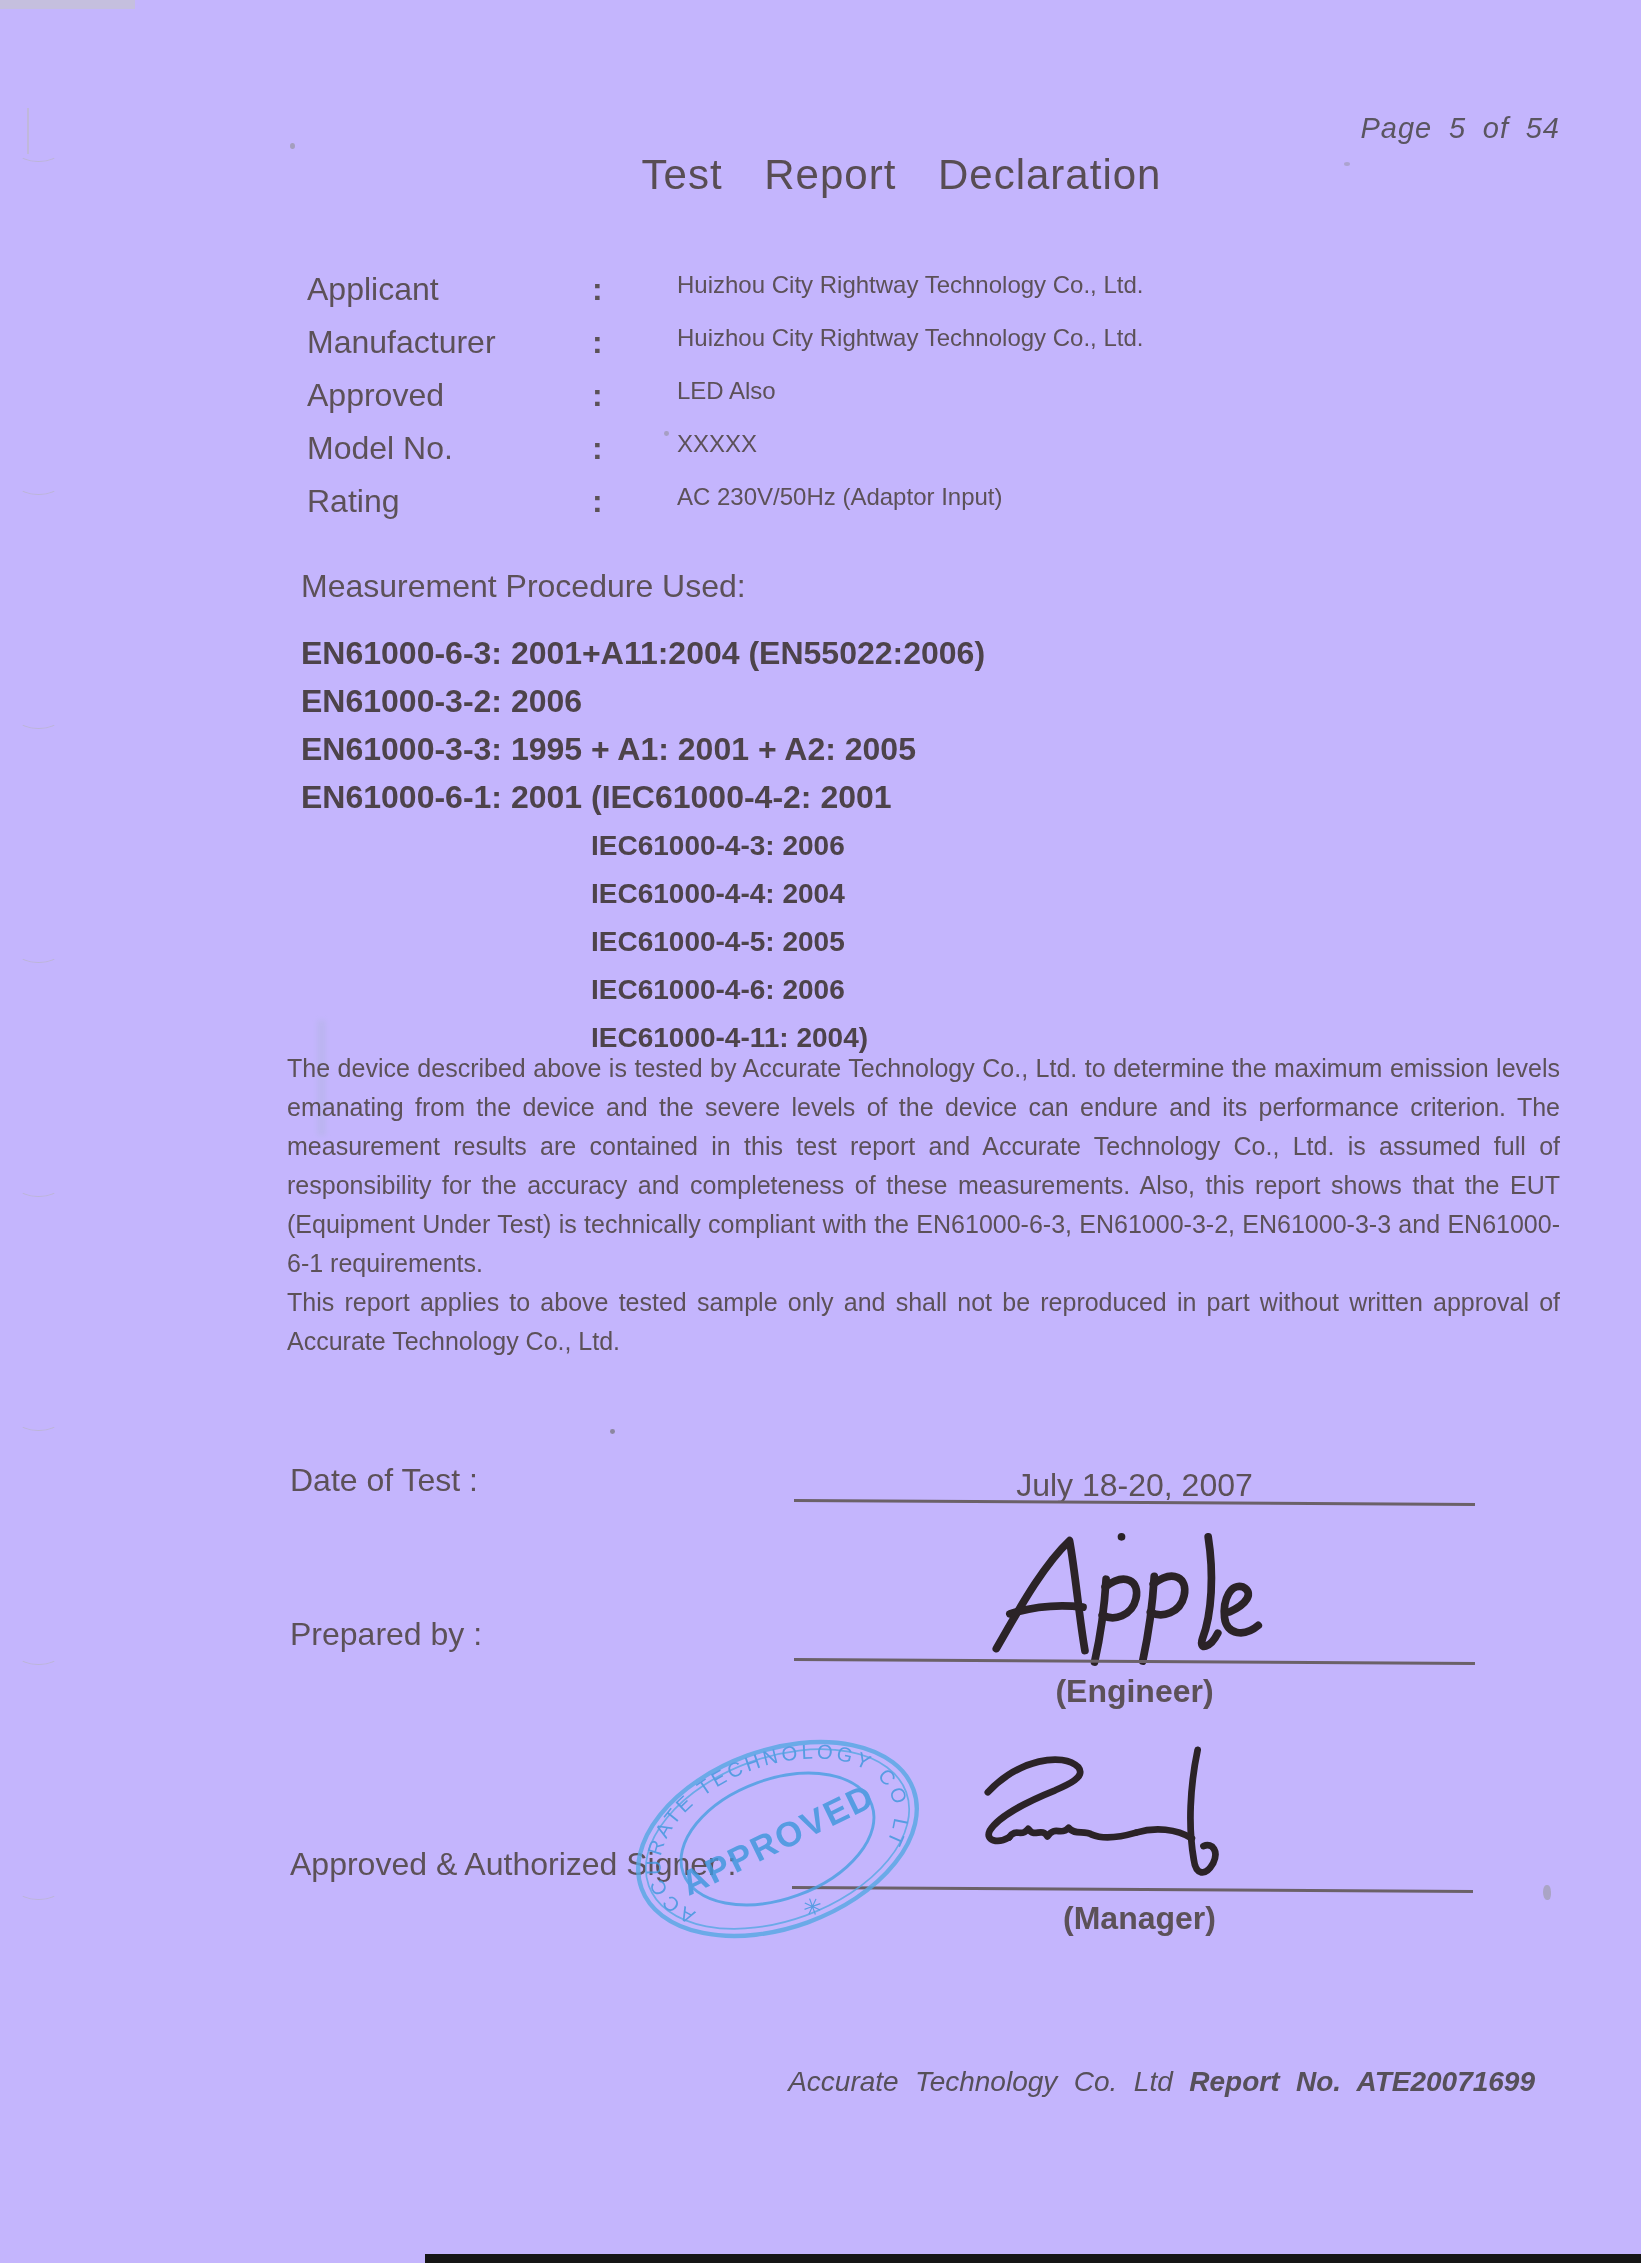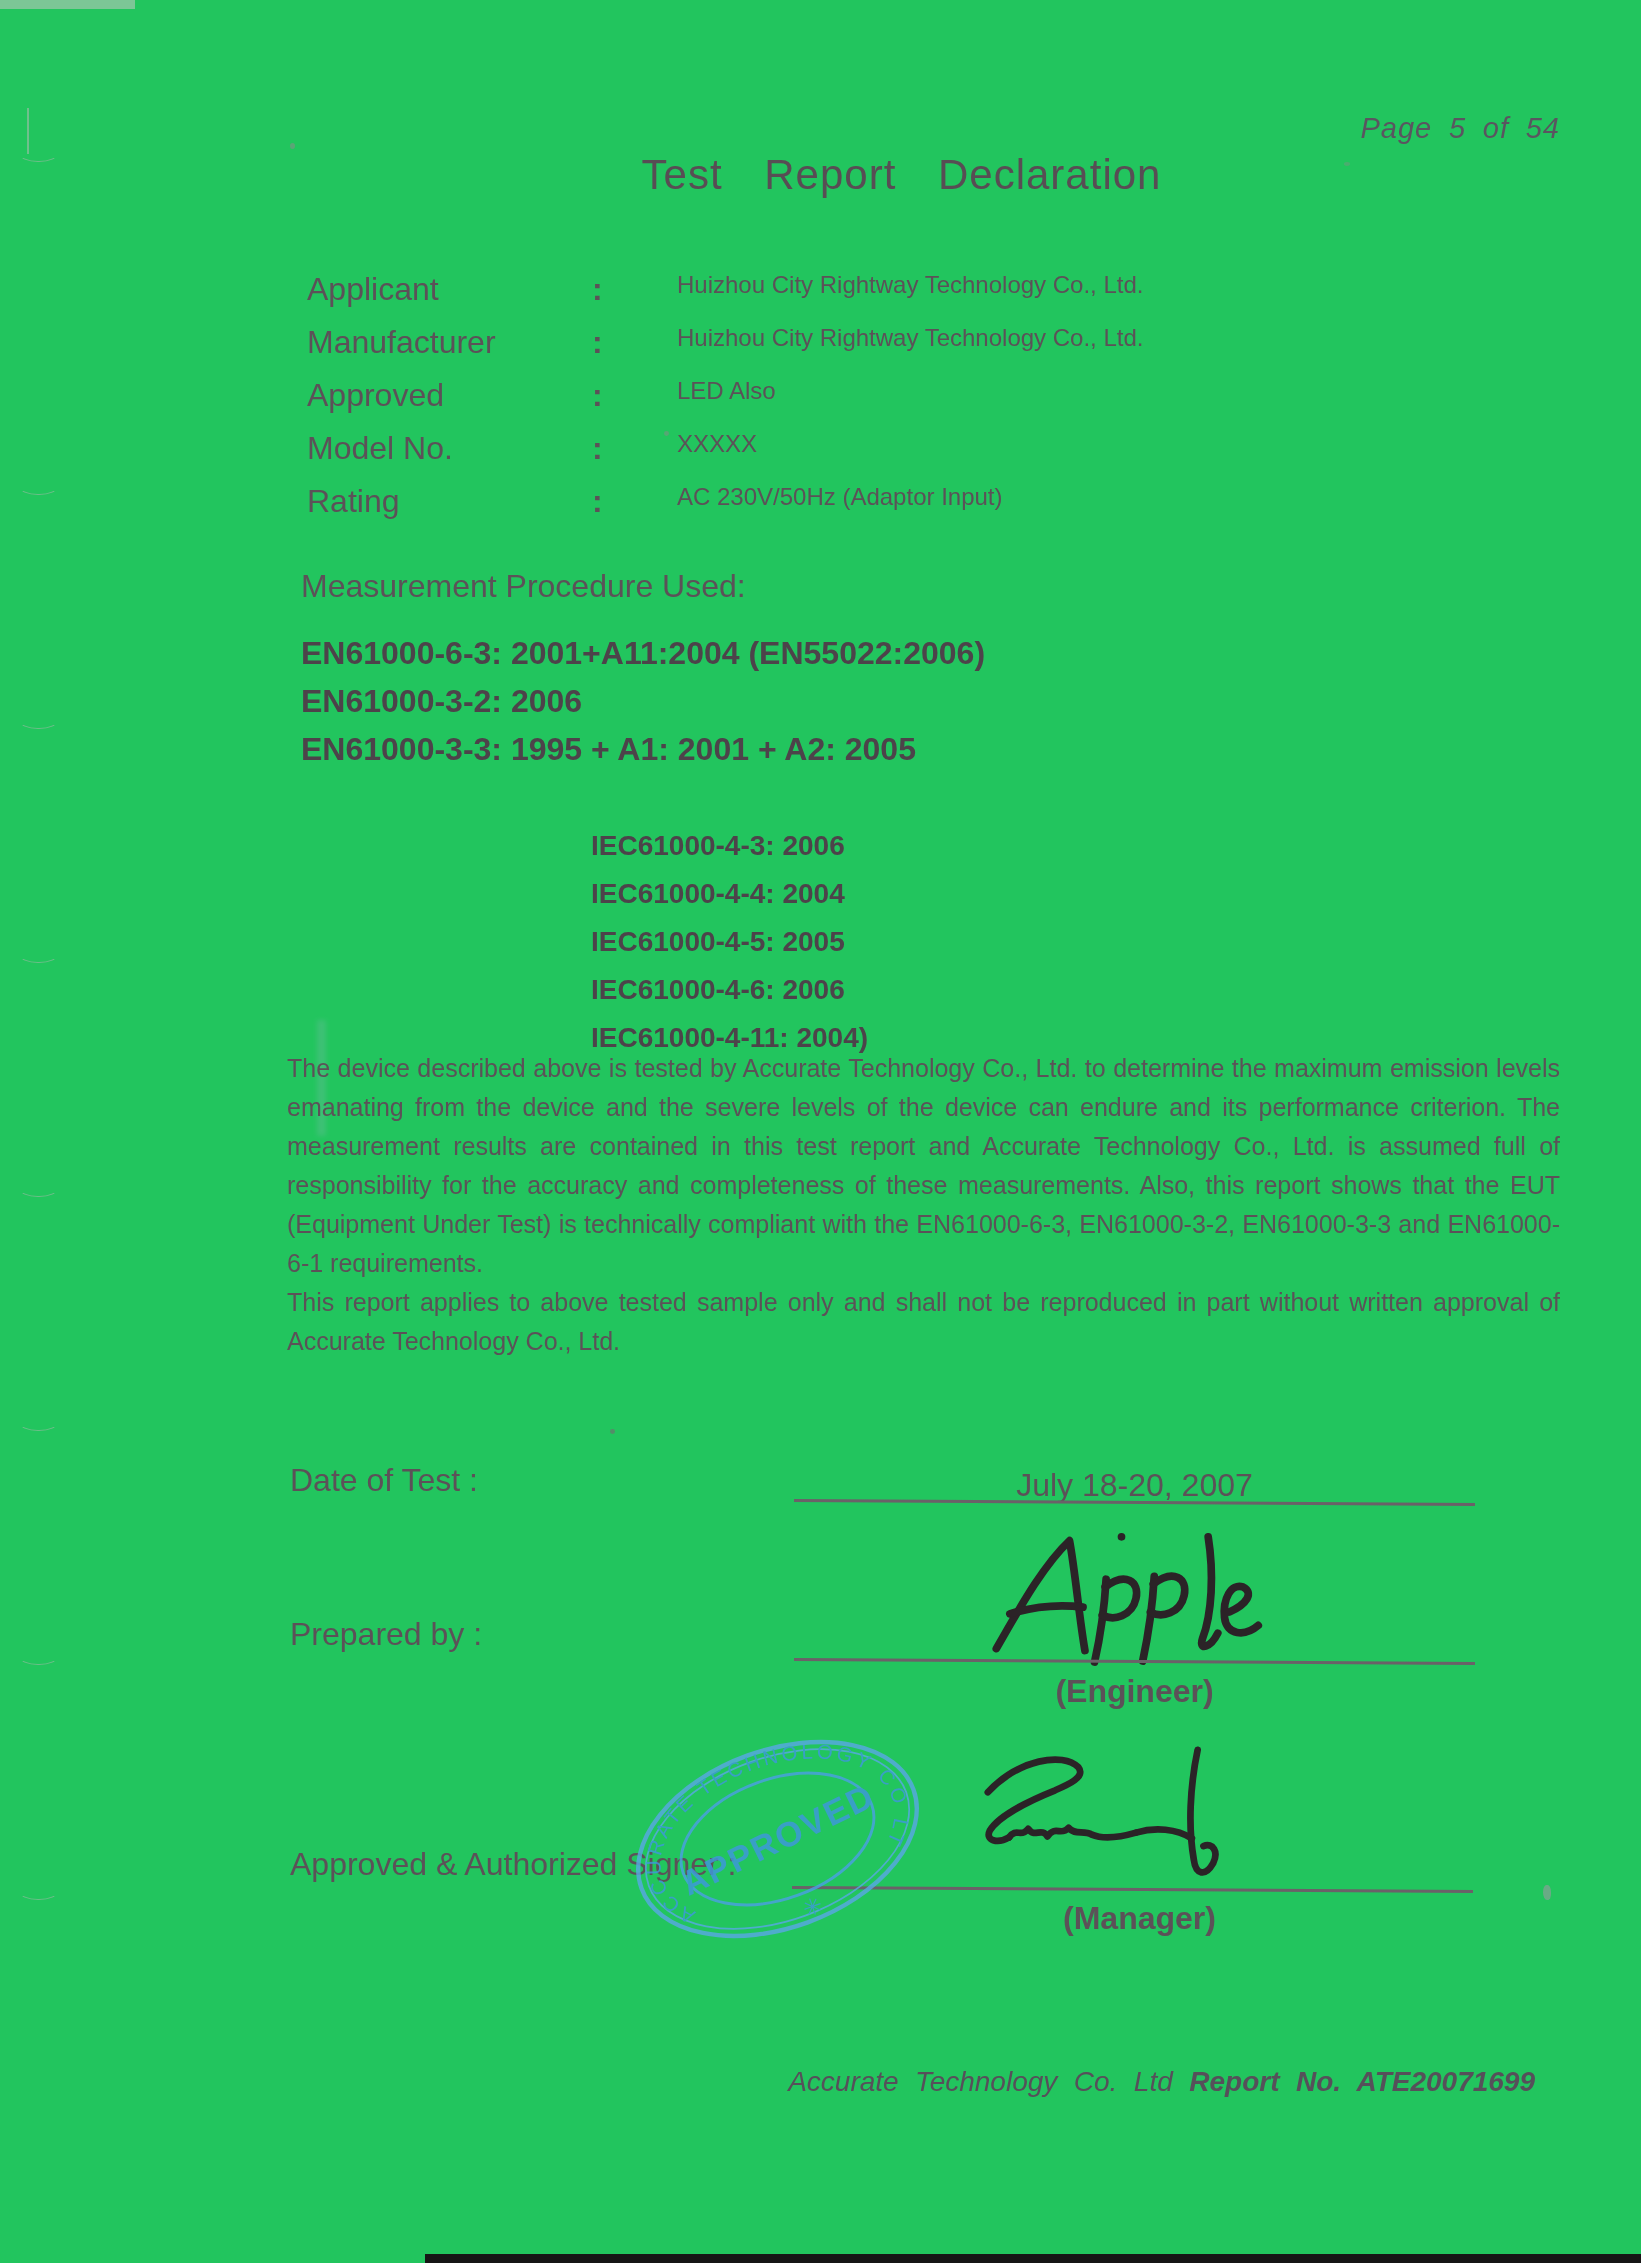--- a/index.html
+++ b/index.html
@@ -1,17 +1,17 @@
 <!DOCTYPE html>
 <html><head>
 <meta charset="utf-8">
 <style>
   html,body{margin:0;padding:0;background:#fbfbf9;}
   .page{
-    position:relative;width:1641px;height:2263px;background:#22c55e;
+    position:relative;width:1641px;height:2263px;background:#c4b5fd;
     font-family:"Liberation Sans",sans-serif;color:#5c5158;overflow:hidden;
   }
   .abs{position:absolute;}
   .page-number{top:112px;right:81px;font-style:italic;font-size:29px;color:#5a5560;letter-spacing:1px;word-spacing:7.7px;}
   .doc-title{top:151px;left:0;width:100%;text-align:center;transform:translateX(81px);
     font-size:42px;color:#584d54;word-spacing:29px;letter-spacing:1px;}
   .info-block{top:271px;left:307px;width:1062px;}
   .info-row{display:flex;height:53px;align-items:flex-start;font-size:32px;gap:32px;}
   .info-label{width:253px;flex:0 0 253px;}
   .info-colon{width:53px;flex:0 0 53px;font-weight:bold;}
@@ -87,20 +87,21 @@
       <span class="info-colon">:</span>
       <span class="info-value">AC 230V/50Hz (Adaptor Input)</span>
     </div>
   </div>
 
   <div class="abs proc-heading">Measurement Procedure Used:</div>
   <div class="abs std-block">
     <div>EN61000-6-3: 2001+A11:2004 (EN55022:2006)</div>
     <div>EN61000-3-2: 2006</div>
     <div>EN61000-3-3: 1995 + A1: 2001 + A2: 2005</div>
+    <div>EN61000-6-1: 2001 (IEC61000-4-2: 2001</div>
   </div>
   <div class="abs sub-block">
     <div>IEC61000-4-3: 2006</div>
     <div>IEC61000-4-4: 2004</div>
     <div>IEC61000-4-5: 2005</div>
     <div>IEC61000-4-6: 2006</div>
     <div>IEC61000-4-11: 2004)</div>
   </div>
 
   <div class="abs decl">

